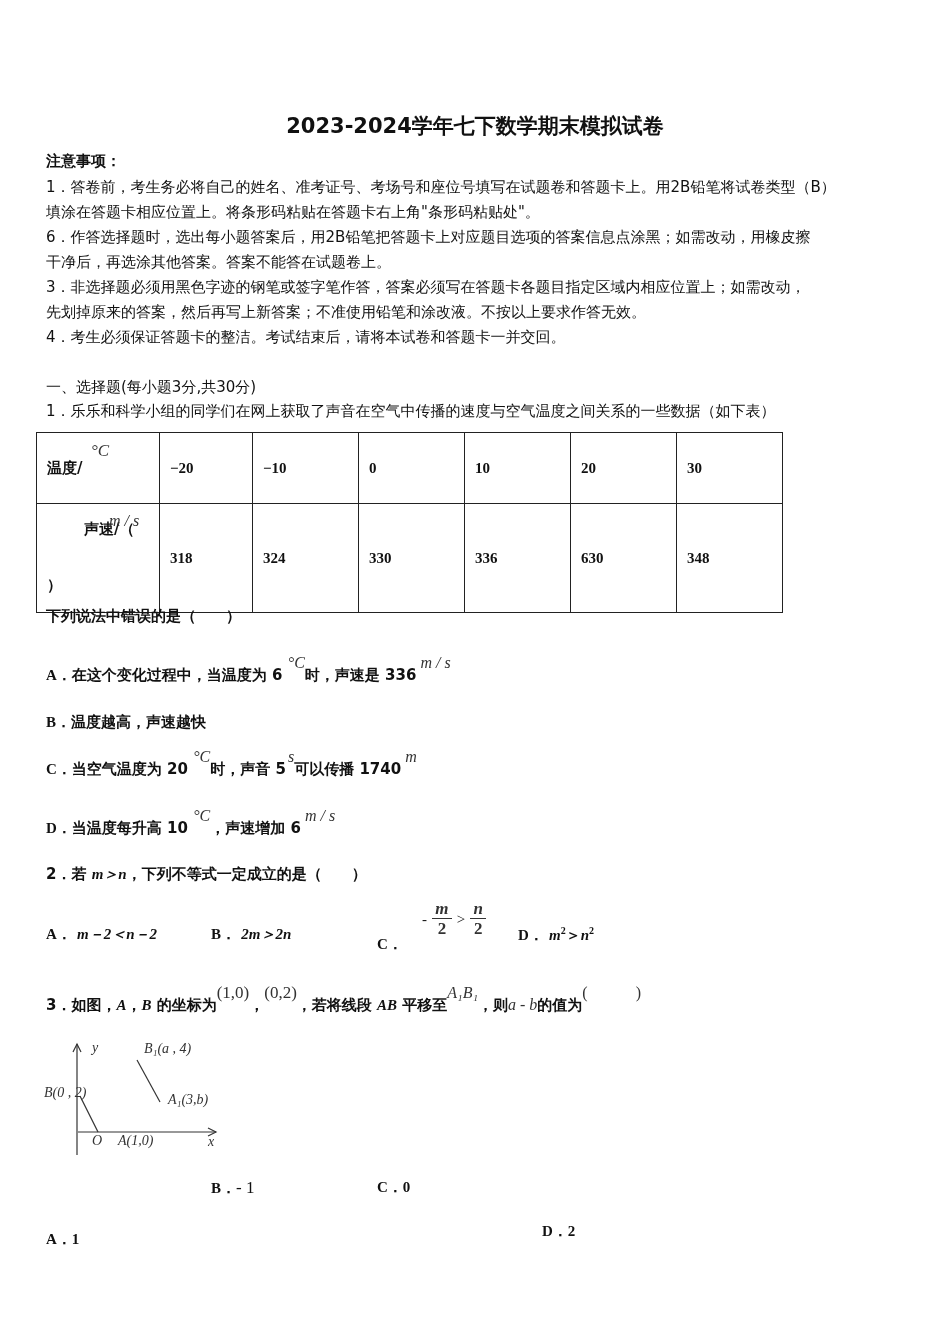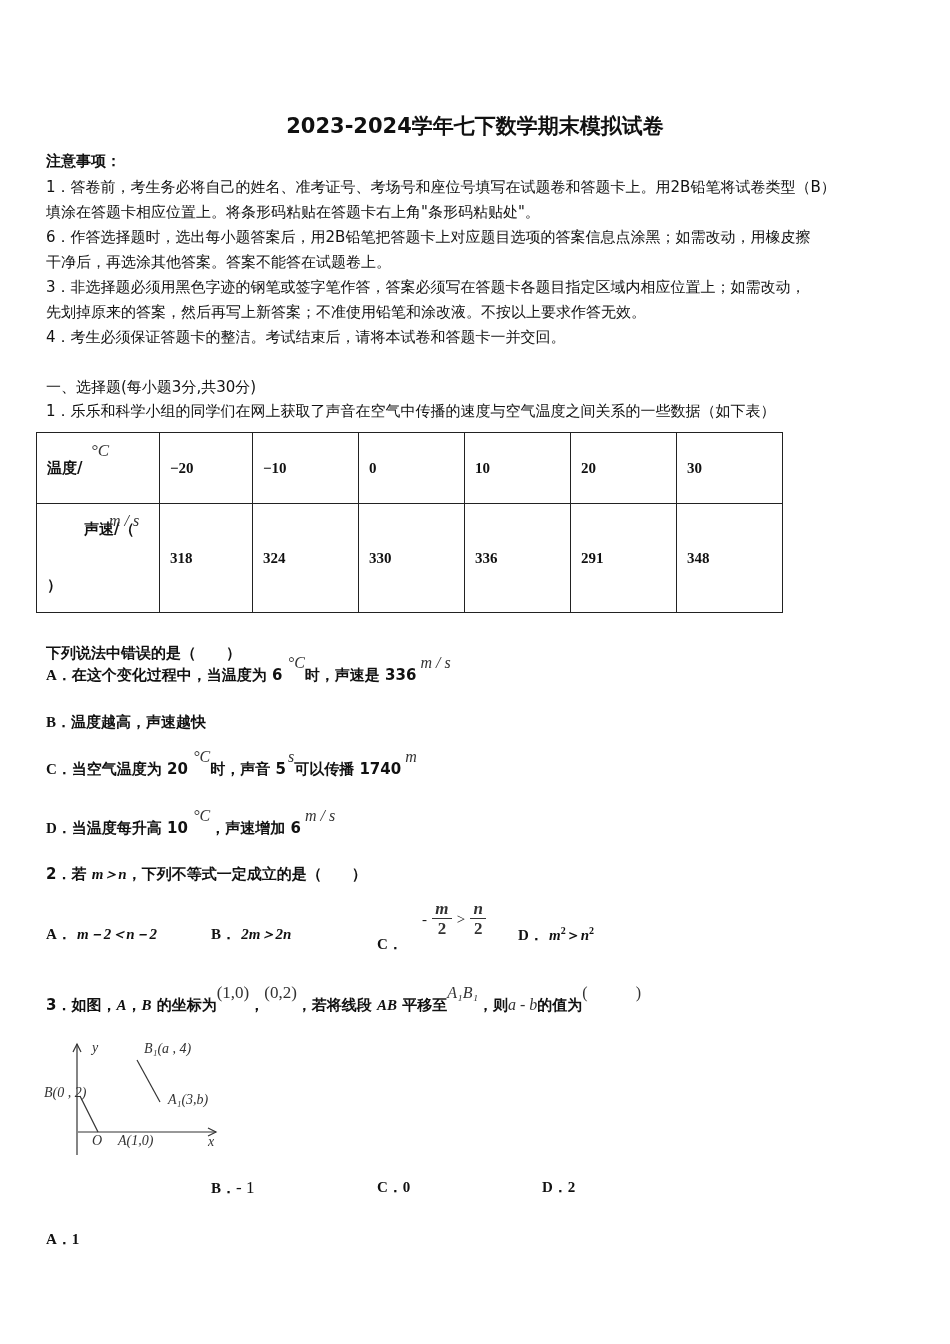--- a/index.html
+++ b/index.html
@@ -58,27 +58,27 @@
   <tr class="r2">
     <td style="position:relative;">
       <span class="hdr" style="position:absolute; left:10px; top:16px;margin-left:37px;">声速/（</span>
       <span class="math" style="position:absolute; left:72px; top:8px; font-size:16px;">m / s</span>
       <span class="hdr" style="position:absolute; left:10px; top:72px;">）</span>
     </td>
     <td>318</td>
     <td>324</td>
     <td>330</td>
     <td>336</td>
-    <td>291</td>
+    <td>630</td>
     <td>348</td>
   </tr>
 </tbody>
   </table>
 
-<div class="abs q" style="top:644px;text-align:right;">下列说法中错误的是（　　）</div>
+<div class="abs q" style="top:607px;text-align:right;">下列说法中错误的是（　　）</div>
 
 <div class="abs q" style="top:666px;">
   <span class="serif">A．</span><span>在这个变化过程中，当温度为 6</span>
   <span class="math sup">°C</span><span>时，声速是 336</span><span class="math sup" style="margin-left:4px;">m / s</span>
 </div>
 
 <div class="abs q" style="top:713px;">
   <span class="serif">B．</span><span>温度越高，声速越快</span>
 </div>
 
@@ -146,15 +146,15 @@
 
 <div class="abs q" style="top:1230px;">
   <span class="serif">A．</span><span class="serif">1</span>
 </div>
 <div class="abs q" style="top:1178px; left:211px;">
   <span class="serif">B．</span><span class="serif" style="font-weight:normal; font-size:17px;">- 1</span>
 </div>
 <div class="abs q" style="top:1178px; left:377px;">
   <span class="serif">C．</span><span class="serif">0</span>
 </div>
-<div class="abs q" style="top:1178px; left:542px;">
+<div class="abs q" style="top:1222px; left:542px;">
   <span class="serif">D．</span><span class="serif">2</span>
 </div>
 
 </body></html>

